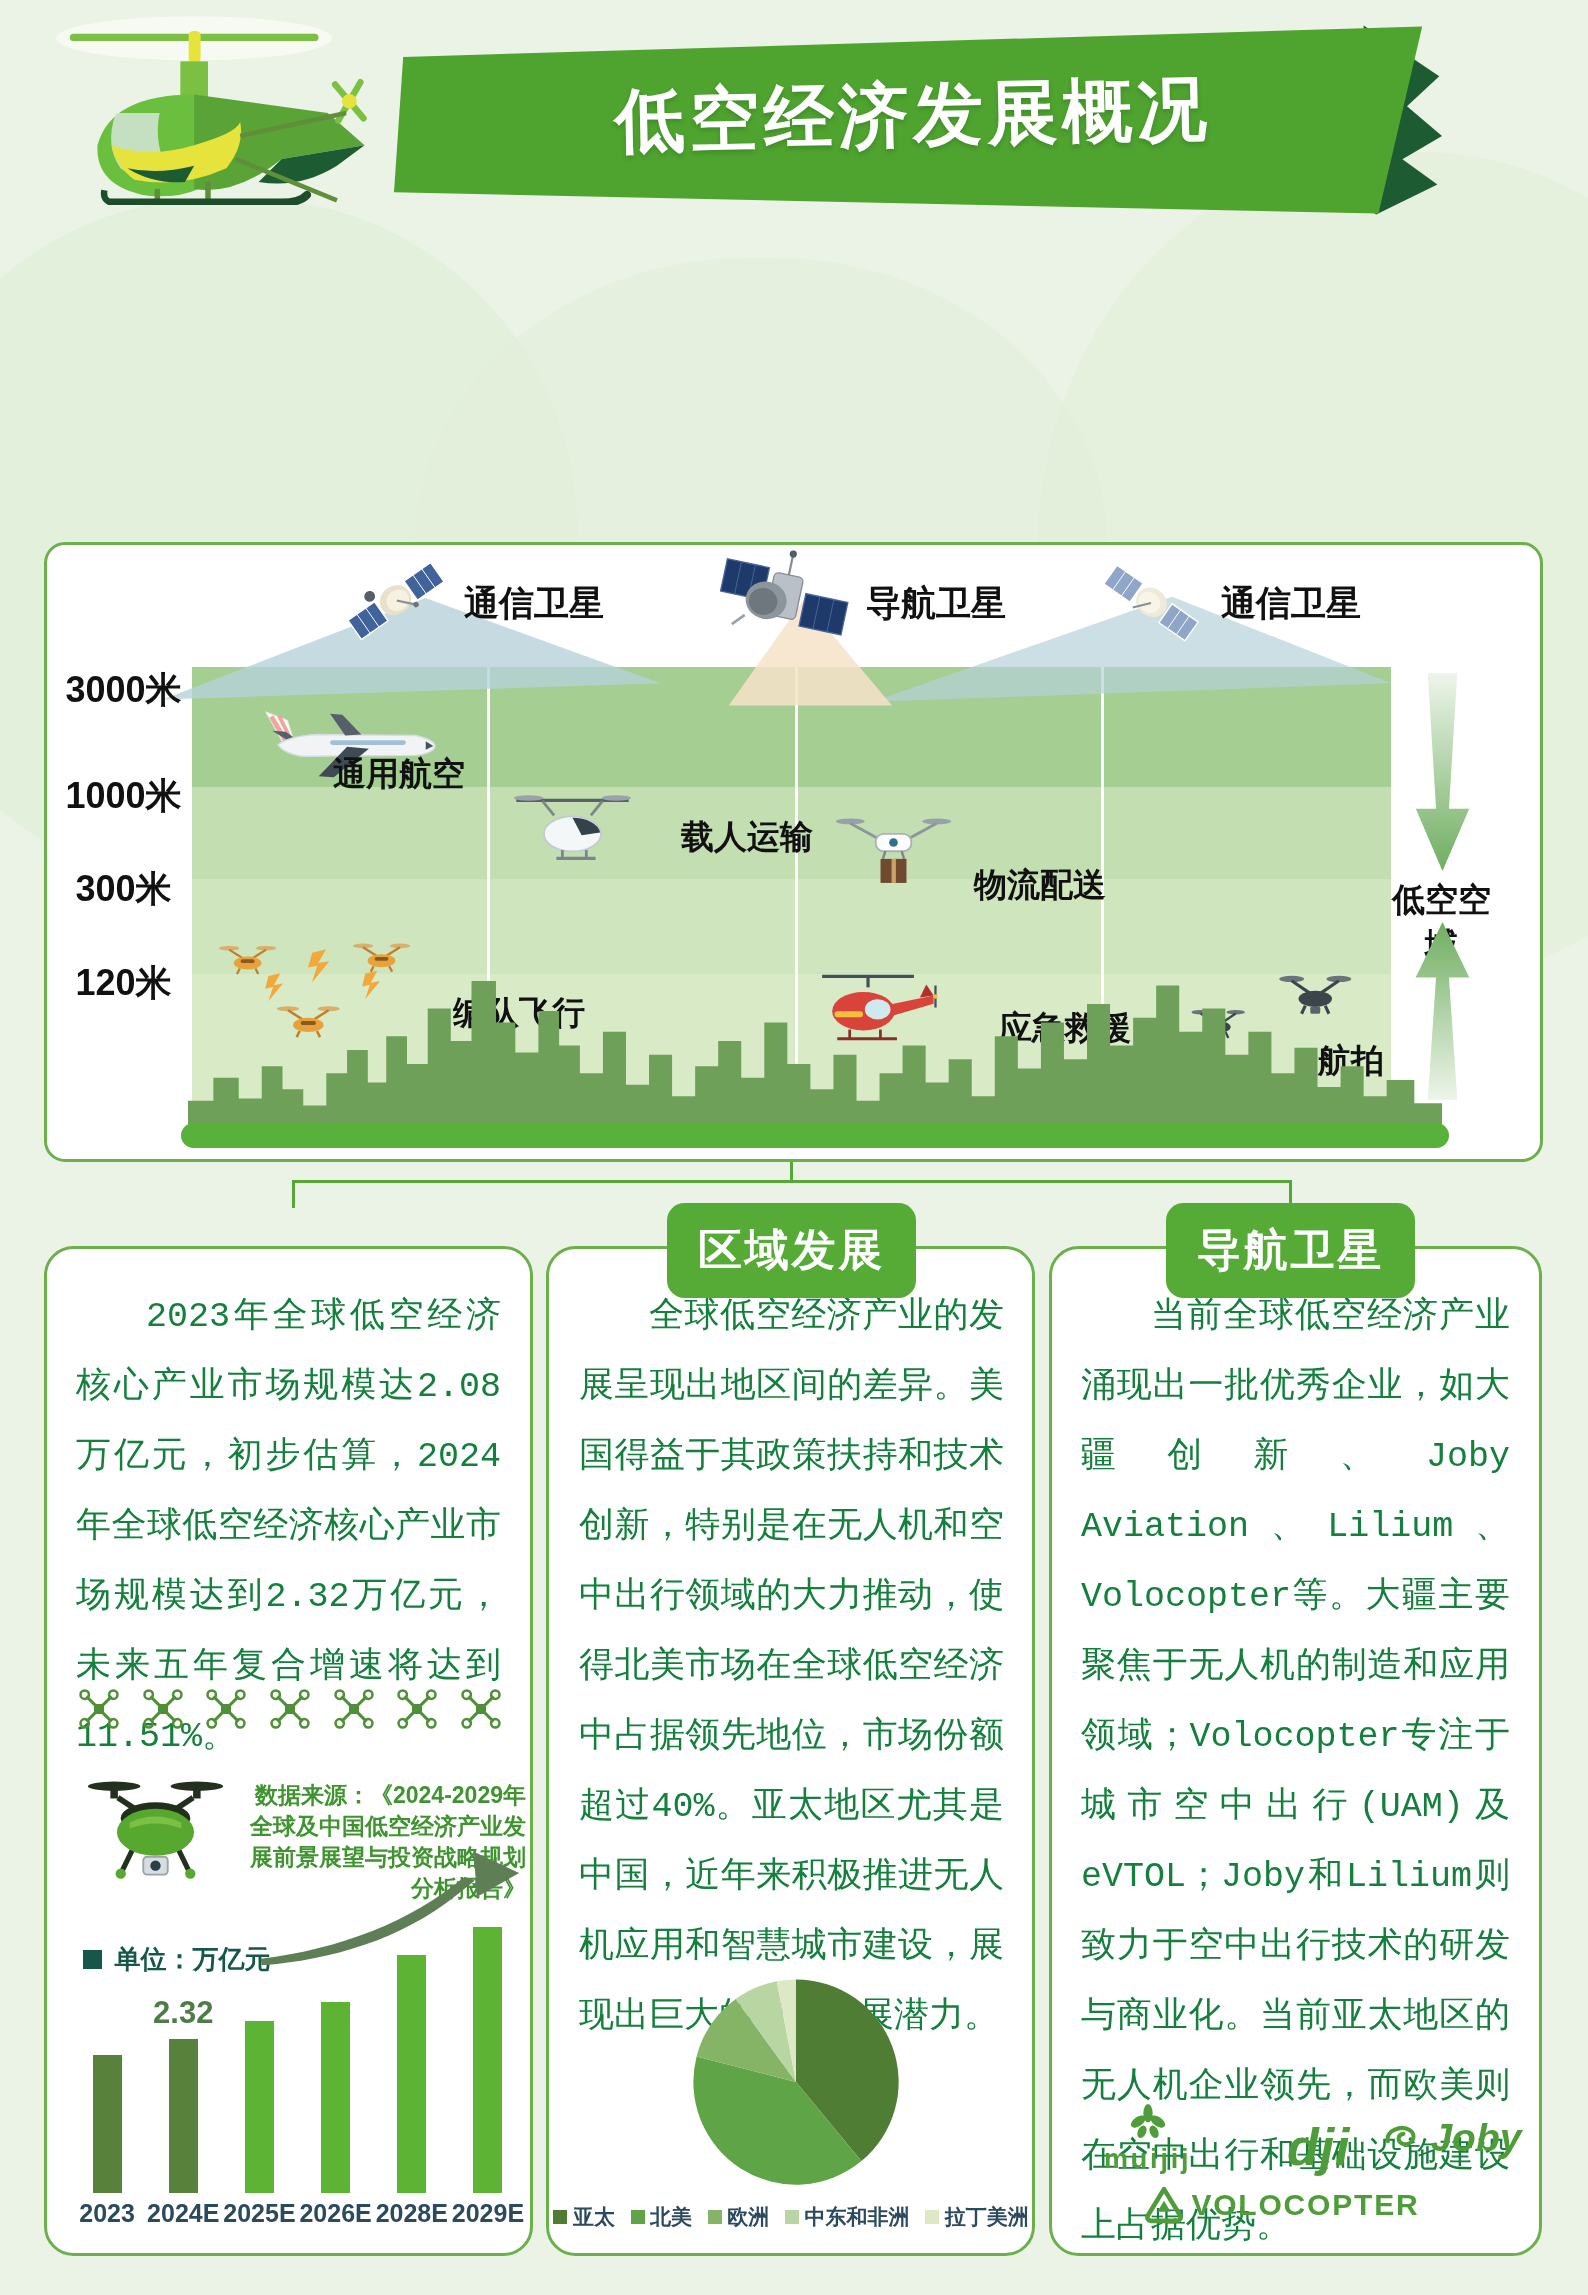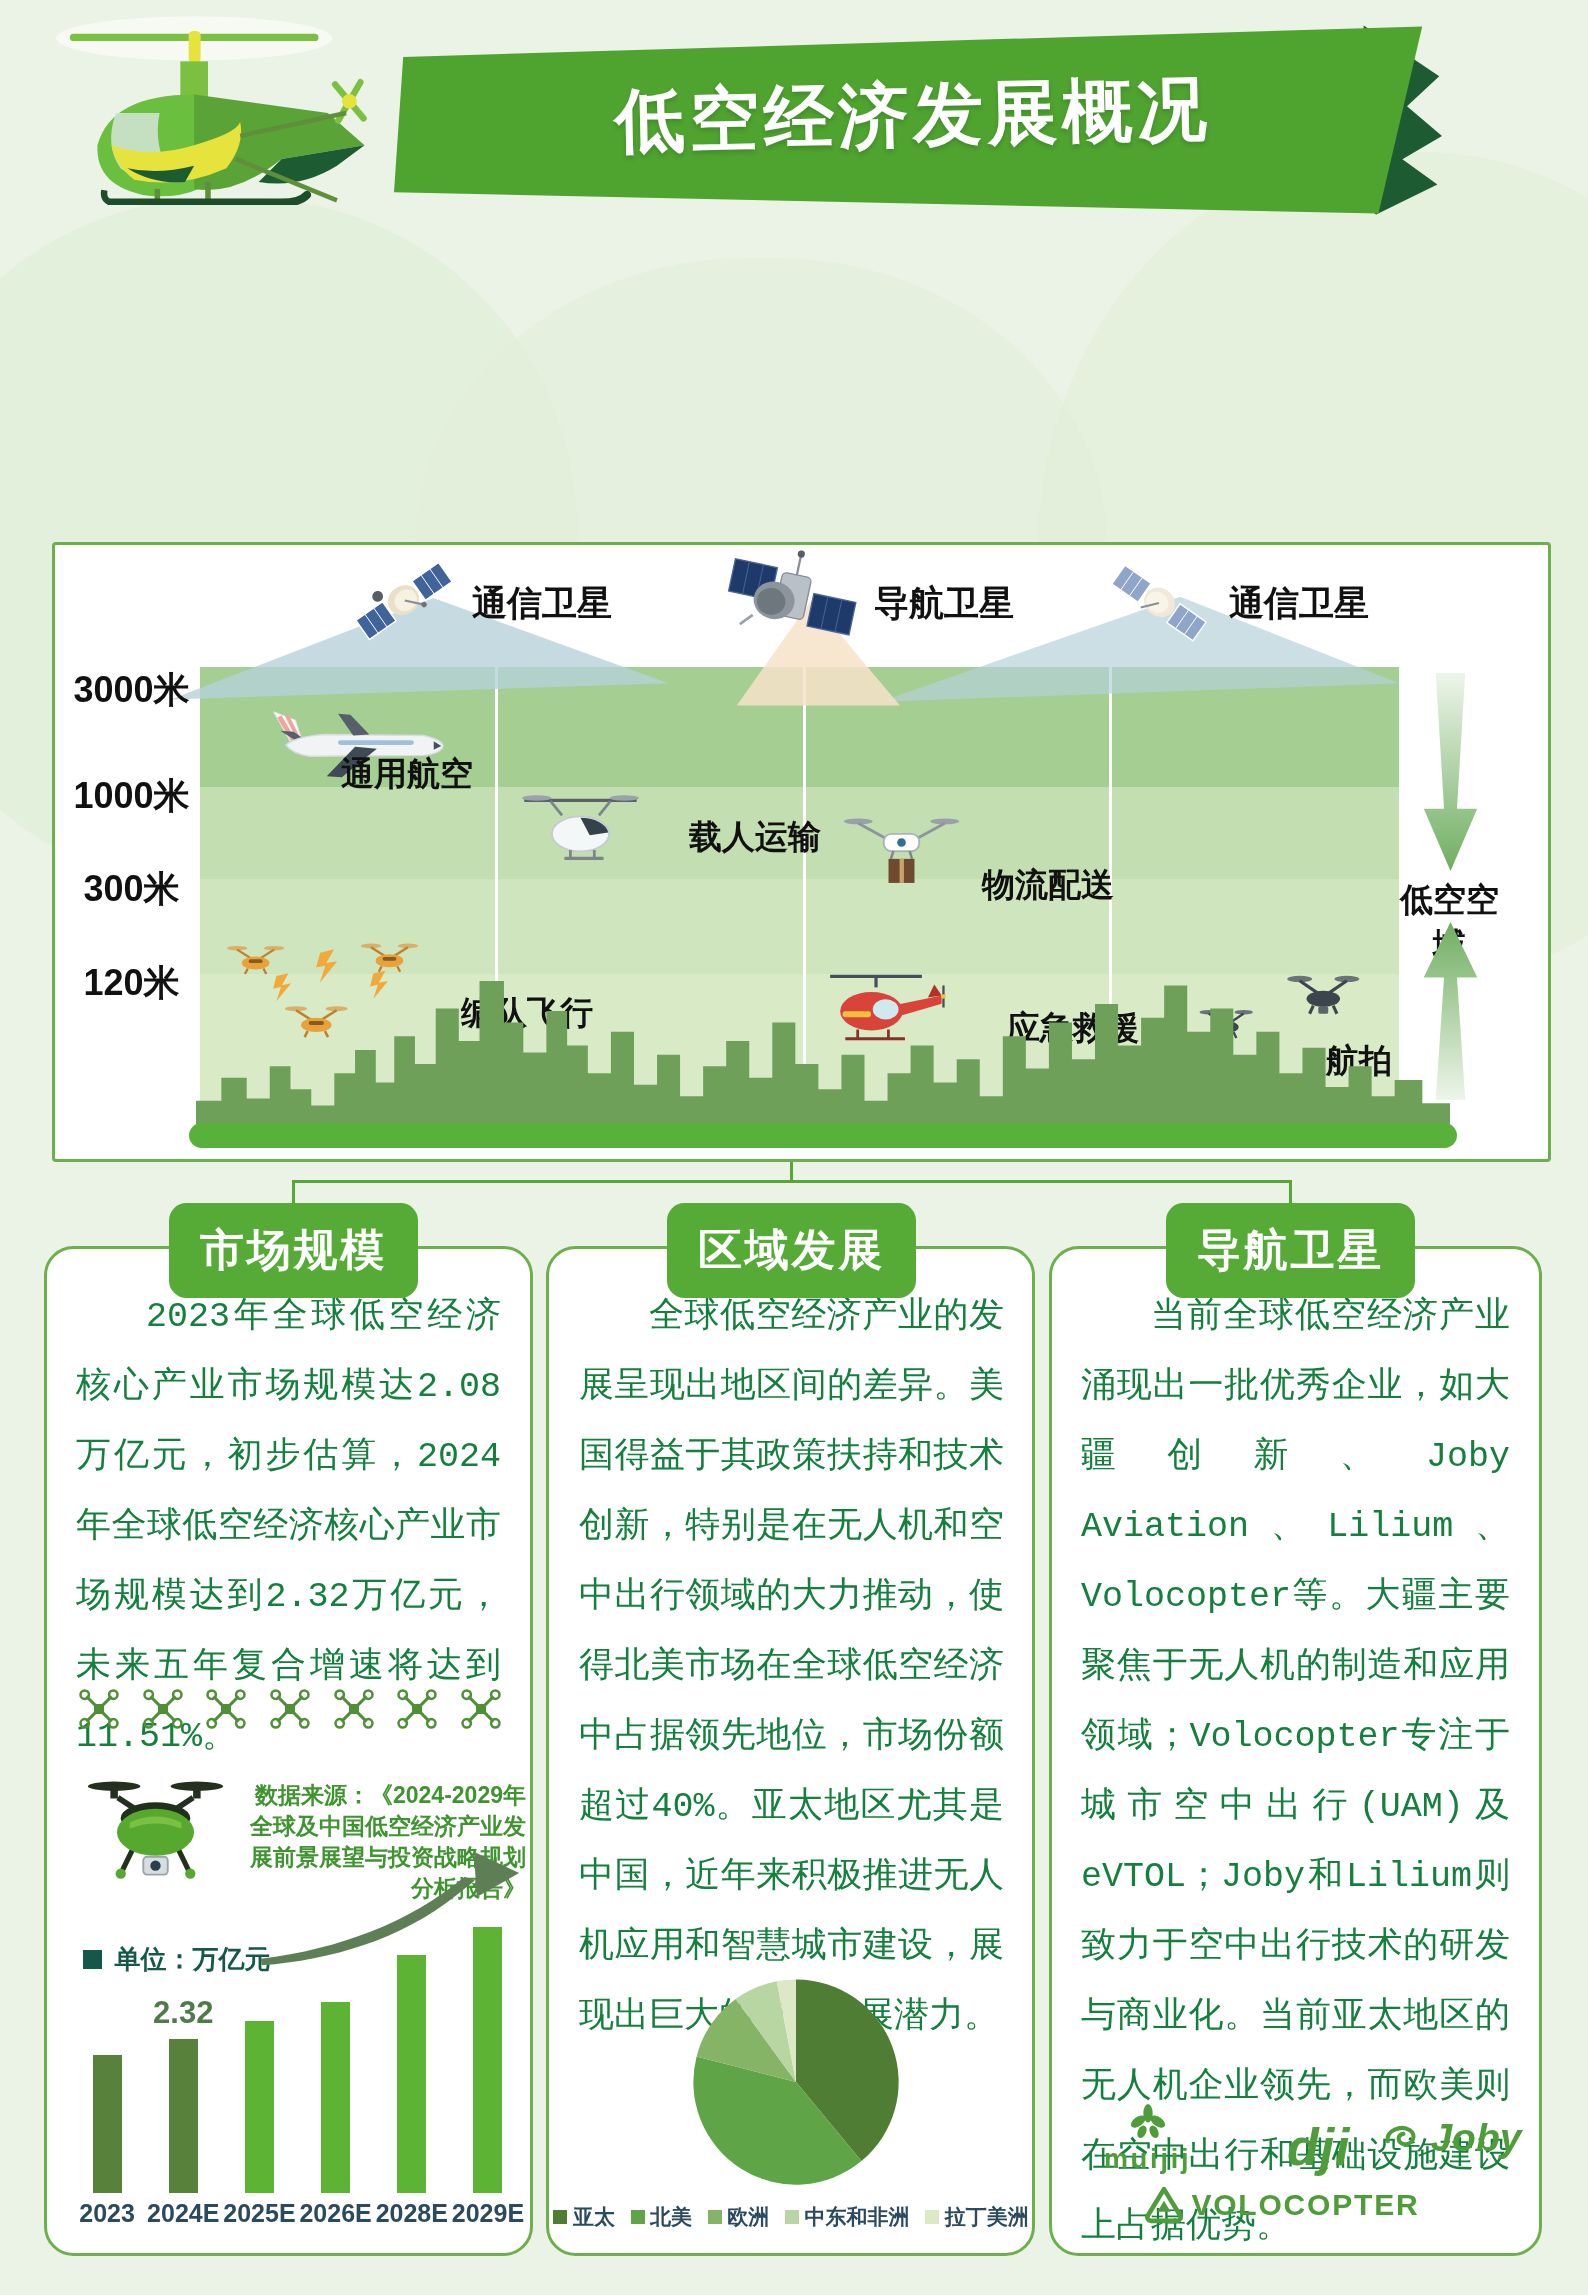--- a/index.html
+++ b/index.html
@@ -11,22 +11,22 @@
   #banner-svg{position:absolute;left:383px;top:21px;width:1070px;height:198px;z-index:2;}
   #page-title{position:absolute;left:452px;top:44px;width:922px;height:143px;z-index:3;
       display:flex;align-items:center;justify-content:center;color:#fff;font-size:70px;
       font-weight:900;letter-spacing:4.6px;transform:rotate(-1.2deg);
       text-shadow:0 2.8px 4.6px rgba(20,70,25,.25);}
   #helicopter{position:absolute;left:42px;top:7px;width:355px;height:198px;z-index:3;}
   
   #intro{position:absolute;left:46px;top:233px;width:1499px;font-size:37px;line-height:65px;
       font-weight:500;text-align:justify;text-indent:2em;color:#141414;z-index:2;}
   
-  #diagram{position:absolute;left:52px;top:542px;width:1499px;height:620px;background:#fff;
-      border:3.2px solid #6cb04b;border-radius:4px;box-sizing:border-box;overflow:hidden;z-index:2;}
+  #diagram{position:absolute;left:44px;top:542px;width:1499px;height:620px;background:#fff;
+      border:3.2px solid #6cb04b;border-radius:21px;box-sizing:border-box;overflow:hidden;z-index:2;}
   .band{position:absolute;left:145px;width:1199px;}
   .divider{position:absolute;width:2.8px;background:#fff;top:122px;height:457px;}
   .alt-label{position:absolute;left:14px;width:125px;text-align:center;font-size:36px;font-weight:600;color:#111;}
   .sat-label{position:absolute;font-size:35px;font-weight:600;color:#111;}
   .zone-label{position:absolute;font-size:33px;font-weight:600;color:#111;white-space:nowrap;margin-left:44px;}
   #side-label{position:absolute;left:1337px;top:333px;width:115px;text-align:center;
       font-size:33px;font-weight:600;color:#111;}
   
   .conn{position:absolute;background:#55a838;z-index:1;}
   
@@ -312,21 +312,20 @@
       <path fill="#6fa05a" d="M0,340 L0,290 L55,290 L55,240 L110,240 L110,285 L160,285 L160,215 L205,215 L205,265 L250,265 L250,300 L300,300 L300,230 L345,230 L345,180 L390,180 L390,250 L430,250 L430,150 L475,150 L475,210 L520,210 L520,90 L570,90 L570,160 L615,160 L615,30 L668,30 L668,120 L710,120 L710,185 L760,185 L760,95 L805,95 L805,170 L850,170 L850,230 L900,230 L900,140 L950,140 L950,255 L1000,255 L1000,190 L1050,190 L1050,280 L1100,280 L1100,215 L1150,215 L1150,160 L1200,160 L1200,240 L1250,240 L1250,120 L1300,120 L1300,210 L1350,210 L1350,265 L1400,265 L1400,190 L1450,190 L1450,290 L1500,290 L1500,230 L1550,230 L1550,170 L1600,170 L1600,250 L1650,250 L1650,200 L1700,200 L1700,280 L1750,280 L1750,150 L1800,150 L1800,220 L1850,220 L1850,120 L1900,120 L1900,200 L1950,200 L1950,80 L2000,80 L2000,170 L2050,170 L2050,110 L2100,110 L2100,40 L2150,40 L2150,140 L2200,140 L2200,90 L2250,90 L2250,190 L2300,190 L2300,140 L2350,140 L2350,230 L2400,230 L2400,175 L2450,175 L2450,260 L2500,260 L2500,215 L2550,215 L2550,280 L2600,280 L2600,245 L2660,245 L2660,295 L2720,295 L2720,340 Z"></path>
     </svg>
     <div class="abs" style="left:134px;top:578px;width:1268px;height:25px;background:#57b13a;border-radius:12.5px;"></div>
   </div>
 
   <div class="conn" style="left:790px;top:1144px;width:2.8px;height:37px;"></div>
   <div class="conn" style="left:292px;top:1180px;width:1000px;height:2.8px;"></div>
   <div class="conn" style="left:292px;top:1180px;width:2.8px;height:28px;"></div>
   <div class="conn" style="left:1289px;top:1180px;width:2.8px;height:28px;"></div>
 
-  <div class="pill" style="left:169px;">市场规模</div>
   <div class="pill" style="left:667px;">区域发展</div>
   <div class="pill" style="left:1166px;">导航卫星</div>
 
   <div class="card" style="left:44px;width:489px;"></div>
   <div class="card" style="left:546px;width:489px;"></div>
   <div class="card" style="left:1049px;width:493px;"></div>
 
   <div class="colbody" style="left:76px;top:1282px;width:425px;">2023年全球低空经济核心产业市场规模达2.08万亿元，初步估算，2024年全球低空经济核心产业市场规模达到2.32万亿元，未来五年复合增速将达到11.51%。</div>
   <div id="drone-row">
     <svg viewBox="0 0 100 100">

